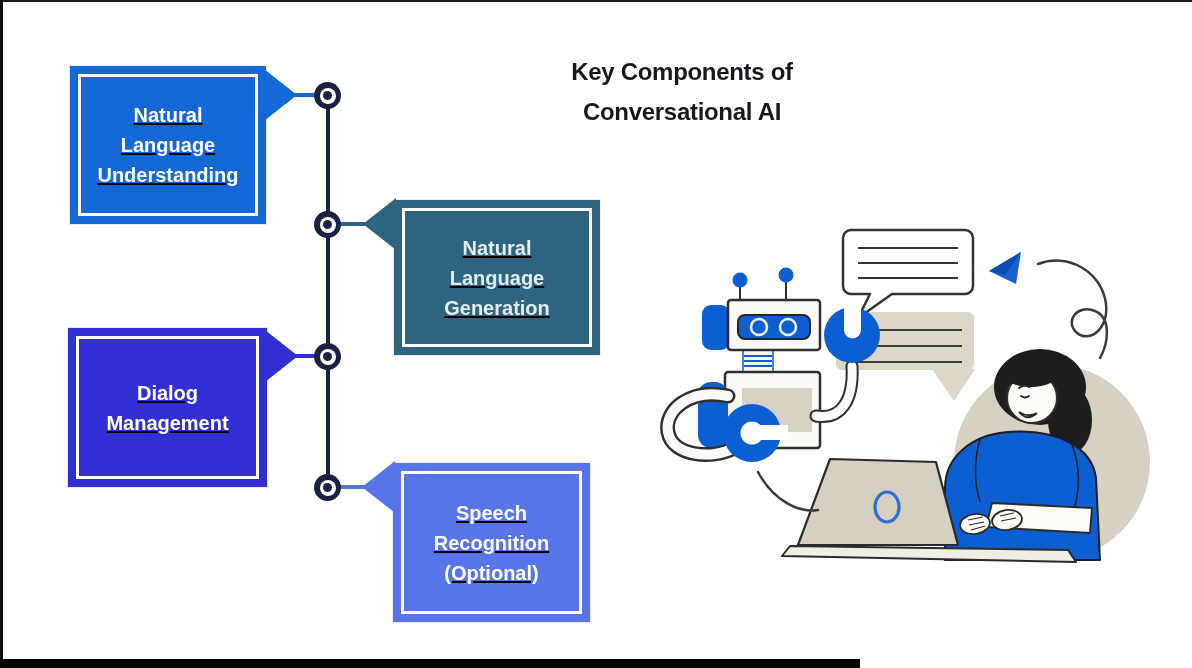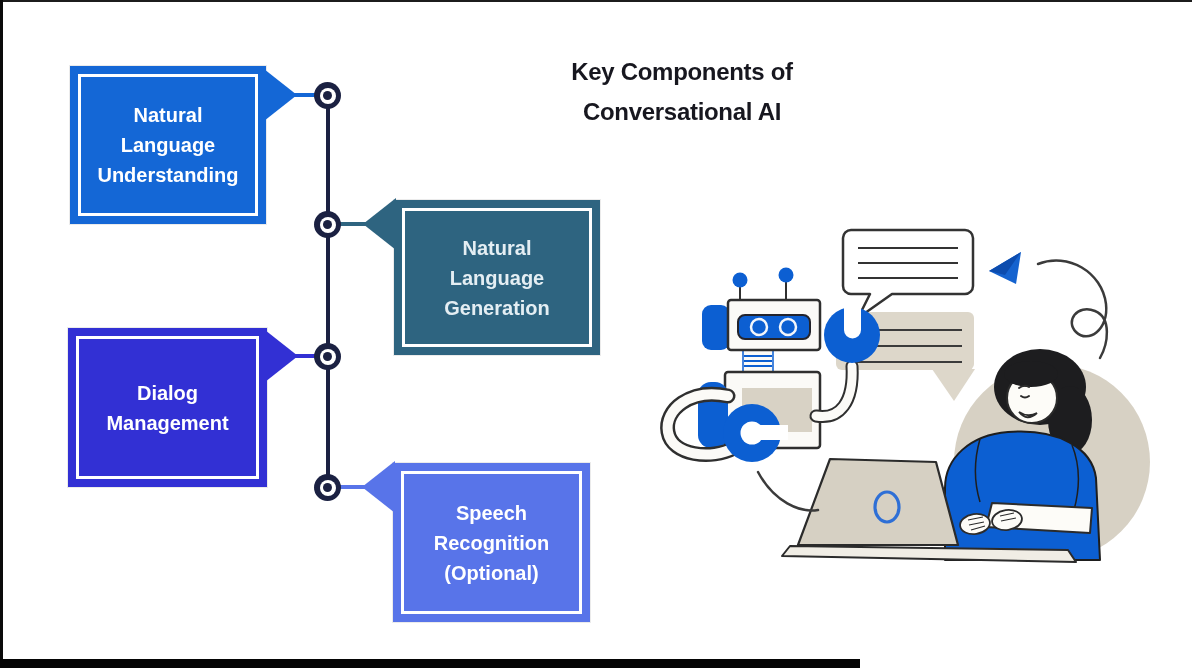--- a/index.html
+++ b/index.html
@@ -14,21 +14,21 @@
               white-space:pre-line;}
 
   .timeline-line{position:absolute;left:326px;top:95px;width:4px;height:392px;z-index:1;}
   .node{position:absolute;width:27px;height:27px;border-radius:50%;z-index:3;
         background:var(--node-c,#1b2142);display:grid;place-items:center;}
   .node i{width:16px;height:16px;border-radius:50%;background:#ffffff;display:grid;place-items:center;}
   .node i b{width:9px;height:9px;border-radius:50%;background:var(--node-c,#1b2142);}
 
   .connector{position:absolute;height:4px;z-index:1;}
 
-  .callout{position:absolute;padding:8px;box-sizing:border-box;z-index:2;box-shadow:0 0 0 1px rgba(0,0,0,0.08);}
+  .callout{position:absolute;padding:8px;box-sizing:border-box;z-index:2;box-shadow:0 0 0 1px rgba(0,0,0,0.08);text-decoration:underline;}
   .callout .inner{width:100%;height:100%;box-sizing:border-box;border:3px solid #ffffff;
                   display:flex;align-items:center;justify-content:center;text-align:center;
                   font-size:20px;font-weight:bold;line-height:1.5;white-space:pre-line;}
   .tab{position:absolute;width:0;height:0;border-top:26px solid transparent;border-bottom:26px solid transparent;}
   .tab-right{right:-31px;border-left:33px solid currentColor;}
   .tab-left{left:-31px;border-right:33px solid currentColor;}
 
   .illustration{position:absolute;left:640px;top:220px;width:552px;height:448px;z-index:2;}
 </style>
 </head>

